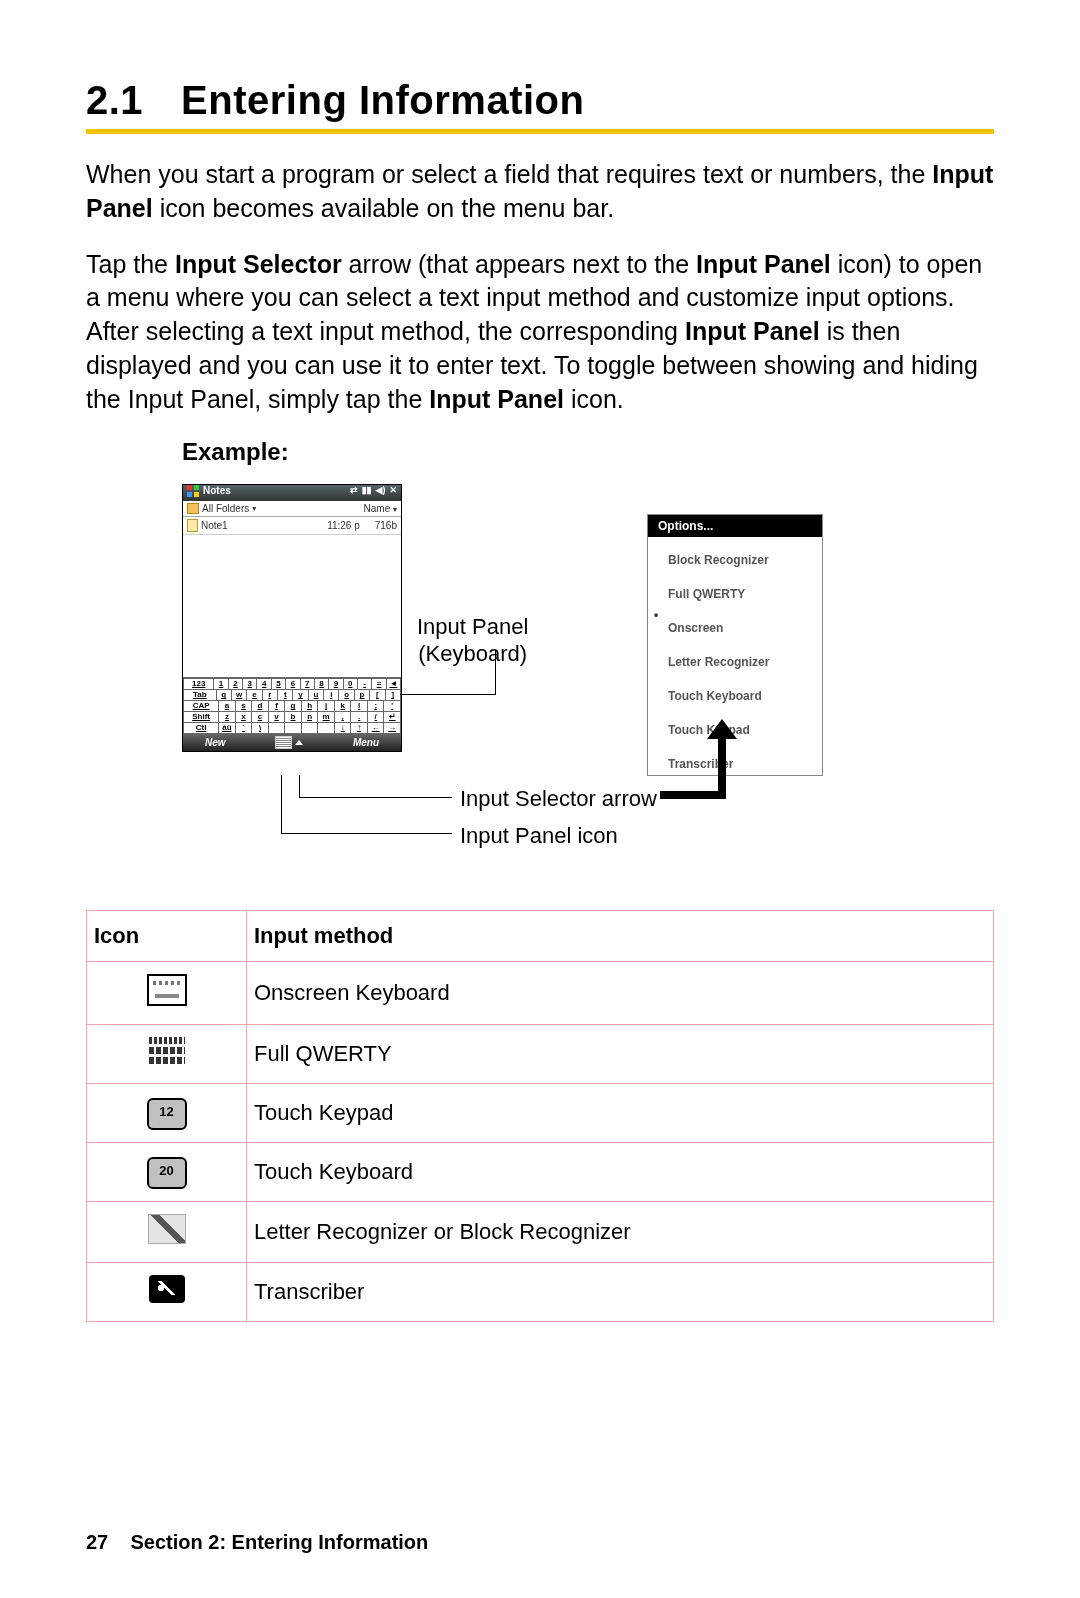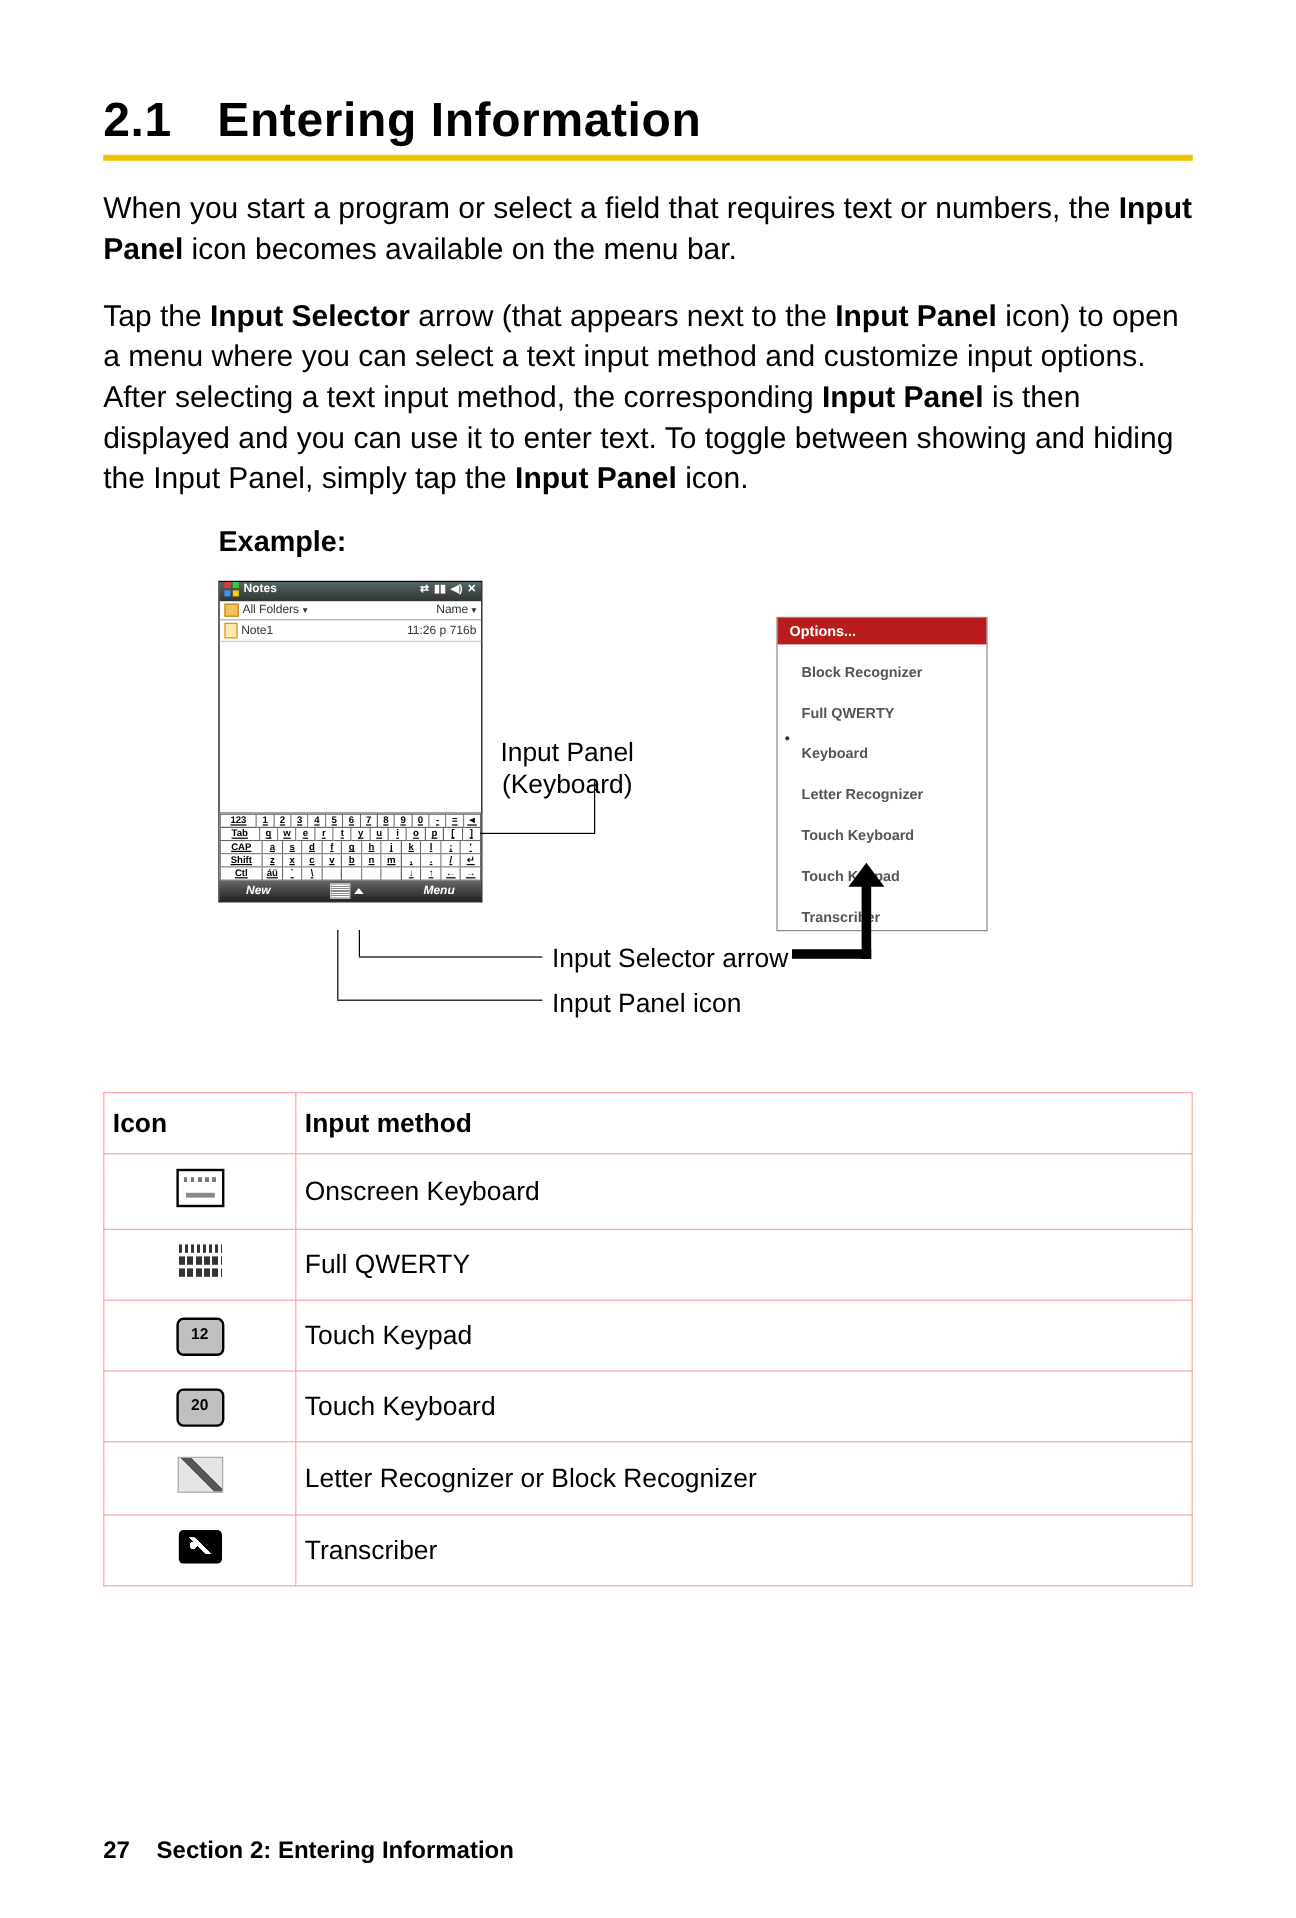--- a/index.html
+++ b/index.html
@@ -100,21 +100,21 @@
     border-bottom:1px solid #ccc;
     padding:2px 4px;
     color:#333;
     font-size:10px;
     gap:3px;
     justify-content:flex-end;
   }
   .phone .notelist .file-ico {
     width:9px; height:11px; background:#ffe9a8; border:1px solid #c79a2a;
   }
-  .phone .notelist .col2 { margin-left:auto; }
+  .phone .notelist .col2 { margin-left:auto; margin-right:12px; }
   .phone .whitespace { height:142px; }
   .phone .kbd {
     border-top:1px solid #666;
     font-size:8px;
     line-height:1;
     text-decoration:underline;
   }
   .phone .kbd .row { display:flex; }
   .phone .kbd .key {
     border:1px solid #666;
@@ -158,21 +158,21 @@
     left: 465px;
     top: 30px;
     width: 174px;
     border:1px solid #888;
     background:#fff;
     font-family: Tahoma, Verdana, sans-serif;
     font-size: 12px;
     color:#333;
   }
   .options-popup .opt-title {
-    background:#b91c1c;
+    background:#000000;
     color:#fff;
     font-weight:bold;
     padding:4px 10px;
   }
   .options-popup .opt-item {
     padding:16px 8px 4px 20px;
     position:relative;
     font-weight:bold;
     color:#555;
   }
@@ -423,21 +423,21 @@
           <span class="arrow-up"></span>
         </span>
         <span>Menu</span>
       </div>
     </div>
 
     <div class="options-popup" id="options-popup">
       <div class="opt-title">Options...</div>
     <div class="opt-item">Block Recognizer</div>
         <div class="opt-item">Full QWERTY</div>
-        <div class="opt-item sel">Keyboard</div>
+        <div class="opt-item sel">Onscreen</div>
         <div class="opt-item">Letter Recognizer</div>
         <div class="opt-item">Touch Keyboard</div>
         <div class="opt-item">Touch Keypad</div>
         <div class="opt-item">Transcriber</div>
       </div>
 
     <div class="callout l1">
       <span>Input Panel</span><br><span>(Keyboard)</span>
     </div>
     <div class="callout l2">Input Selector arrow</div>

